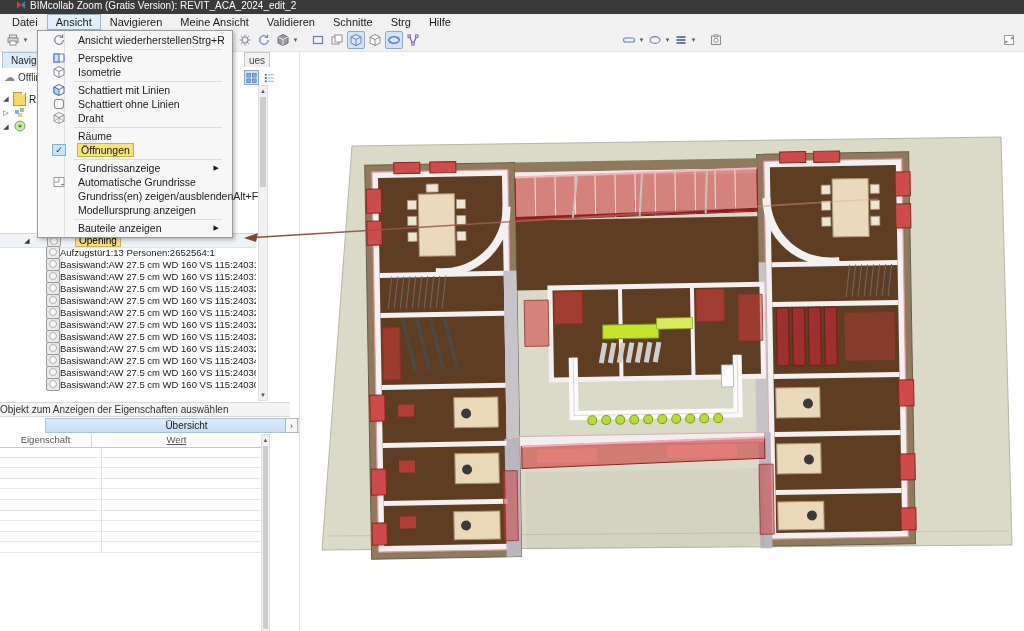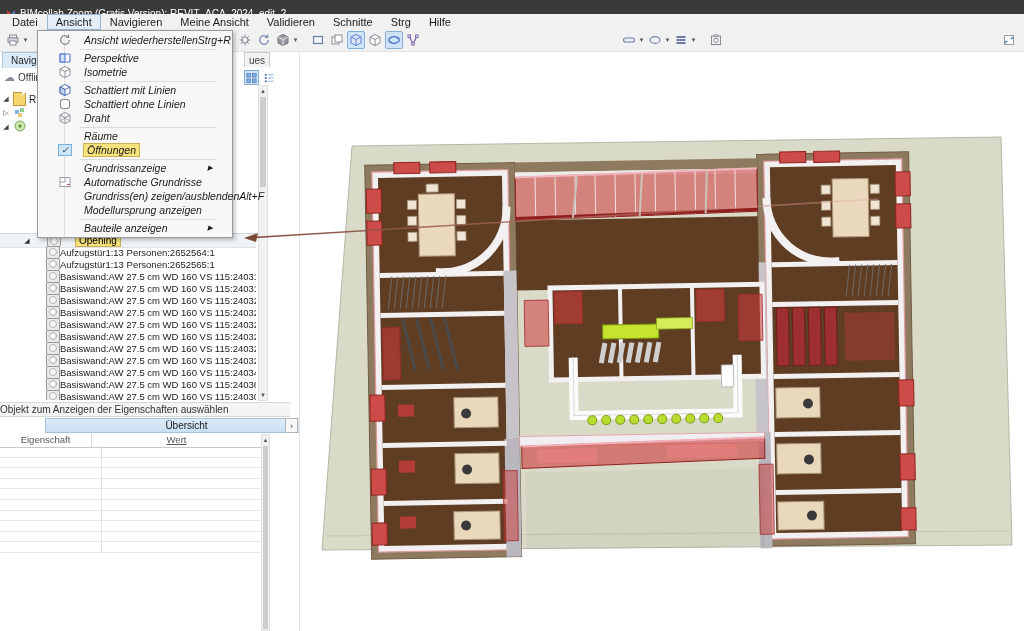--- a/index.html
+++ b/index.html
@@ -1,20 +1,20 @@
 <!DOCTYPE html>
 <html style="--titlebar_bg: #3a3a3a; --accent_red: #cd4b48; --highlight_yellow: #f7e37e; --selection_blue: #cfe4f7; --ground_beige: #d9dac8; --floor_brown: #5f3d22; --table_green: #c6e32e; --arrow_brown: #7d4a3a;"><head>
 <meta charset="utf-8">
 <style>
   html,body{margin:0;padding:0;background:#888;}
   #app{position:relative;width:1024px;height:631px;background:#fff;overflow:hidden;
        font-family:"Liberation Sans",sans-serif;-webkit-font-smoothing:antialiased;}
   
   .titlebar{position:absolute;left:0;top:0;width:1024px;height:26px;background:var(--titlebar_bg,#3a3a3a);
-            color:#fff;font-size:10px;display:flex;align-items:center;gap:4px;padding-left:7px;box-sizing:border-box;}
+            color:#fff;font-size:10px;display:flex;gap:4px;padding-left:17px;box-sizing:border-box;}
   .logo{width:9px;height:9px;position:relative;flex:0 0 auto;}
   .logo:before{content:"";position:absolute;left:0;top:1px;border-left:4px solid #d23b3b;border-top:4px solid transparent;border-bottom:4px solid transparent;}
   .logo:after{content:"";position:absolute;left:4px;top:1px;border-right:4px solid #5577c0;border-top:4px solid transparent;border-bottom:4px solid transparent;}
   
   .topband{position:absolute;left:0;top:14px;width:1024px;height:38px;background:#f1f1f1;border-bottom:1px solid #e3e3e3;box-sizing:border-box;}
   .menubar{position:absolute;left:0;top:0;height:16px;display:flex;align-items:center;padding-left:3px;font-size:11px;color:#1a1a1a;}
   .mb-item{padding:1px 8px;border:1px solid transparent;white-space:nowrap;}
   .mb-item.active{background:#e3eef9;border-color:#96b6d7;}
   .toolbar-row{position:absolute;left:0;top:17px;height:21px;width:1024px;}
   .tb-group{position:absolute;display:flex;align-items:center;gap:1px;}
@@ -55,21 +55,21 @@
   .prop-expand{position:absolute;left:285px;top:366px;width:13px;height:15px;border:1px solid #b5b5b5;background:#f7f7f7;font-size:9px;color:#444;display:flex;align-items:center;justify-content:center;box-sizing:border-box;}
   .prop-cols{position:absolute;left:0;top:382px;width:261px;height:13px;border-bottom:1px solid #c8c8c8;font-size:9.5px;color:#555;display:flex;}
   .prop-col1{width:92px;text-align:center;border-right:1px solid #d8d8d8;box-sizing:border-box;}
   .prop-col2{flex:1;text-align:center;text-decoration:underline;}
   .prop-rows{position:absolute;left:0;top:395px;width:261px;}
   .prop-row{height:9.6px;border-bottom:1px solid #e6e6e6;display:flex;}
   .prop-row .c1{width:102px;border-right:1px solid #e0e0e0;box-sizing:border-box;}
   .panel-edge{position:absolute;left:299px;top:52px;width:1px;height:579px;background:#e6e6e6;}
   
   .menu-pop{position:absolute;left:37px;top:30px;width:196px;background:#f7f7f7;border:1px solid #9a9a9a;
-            box-shadow:2px 2px 4px rgba(0,0,0,.25);z-index:60;padding:2px 14px;box-sizing:border-box;font-size:10.5px;color:#1a1a1a;font-style:italic;}
+            box-shadow:2px 2px 4px rgba(0,0,0,.25);z-index:60;padding:2px 8px;box-sizing:border-box;font-size:10.5px;color:#1a1a1a;}
   .menu-pop:before{content:"";position:absolute;left:26px;top:0;bottom:0;width:1px;background:#e0e0e0;}
   .menu-item{height:14px;display:flex;align-items:center;position:relative;}
   .mi-icon{width:26px;flex:0 0 auto;display:flex;align-items:center;justify-content:center;}
   .mi-icon.chk{width:14px;height:12px;margin:0 6px;background:#cde6f7;border:1px solid #7ab0dd;font-size:9px;color:#16364f;display:flex;align-items:center;justify-content:center;box-sizing:border-box;}
   .mi-label{margin-left:6px;white-space:nowrap;}
   .mi-right{margin-left:auto;padding-right:9px;color:#1a1a1a;white-space:nowrap;}
   .mi-right.sub{font-size:7px;padding-right:5px;}
   .menu-sep{height:1px;background:#dcdcdc;margin:2px 2px 1px 28px;}
   
   .viewport{position:absolute;left:300px;top:52px;width:724px;height:579px;background:#fff;}
@@ -268,24 +268,20 @@
 
     <div class="tree-parent">
       <span class="tp-expander">◢</span>
       <span class="open-ico"></span>
       <span class="hl">Opening</span>
     </div>
     <div class="tree-children">
         <div class="tc-row">
           <span class="open-ico"></span>
           <span>Aufzugstür1:13 Personen:2652564:1</span>
-        </div>
-        <div class="tc-row">
-          <span class="open-ico"></span>
-          <span>Aufzugstür1:13 Personen:2652565:1</span>
         </div>
         <div class="tc-row">
           <span class="open-ico"></span>
           <span>Basiswand:AW 27.5 cm WD 160 VS 115:2403188</span>
         </div>
         <div class="tc-row">
           <span class="open-ico"></span>
           <span>Basiswand:AW 27.5 cm WD 160 VS 115:2403188</span>
         </div>
         <div class="tc-row">

